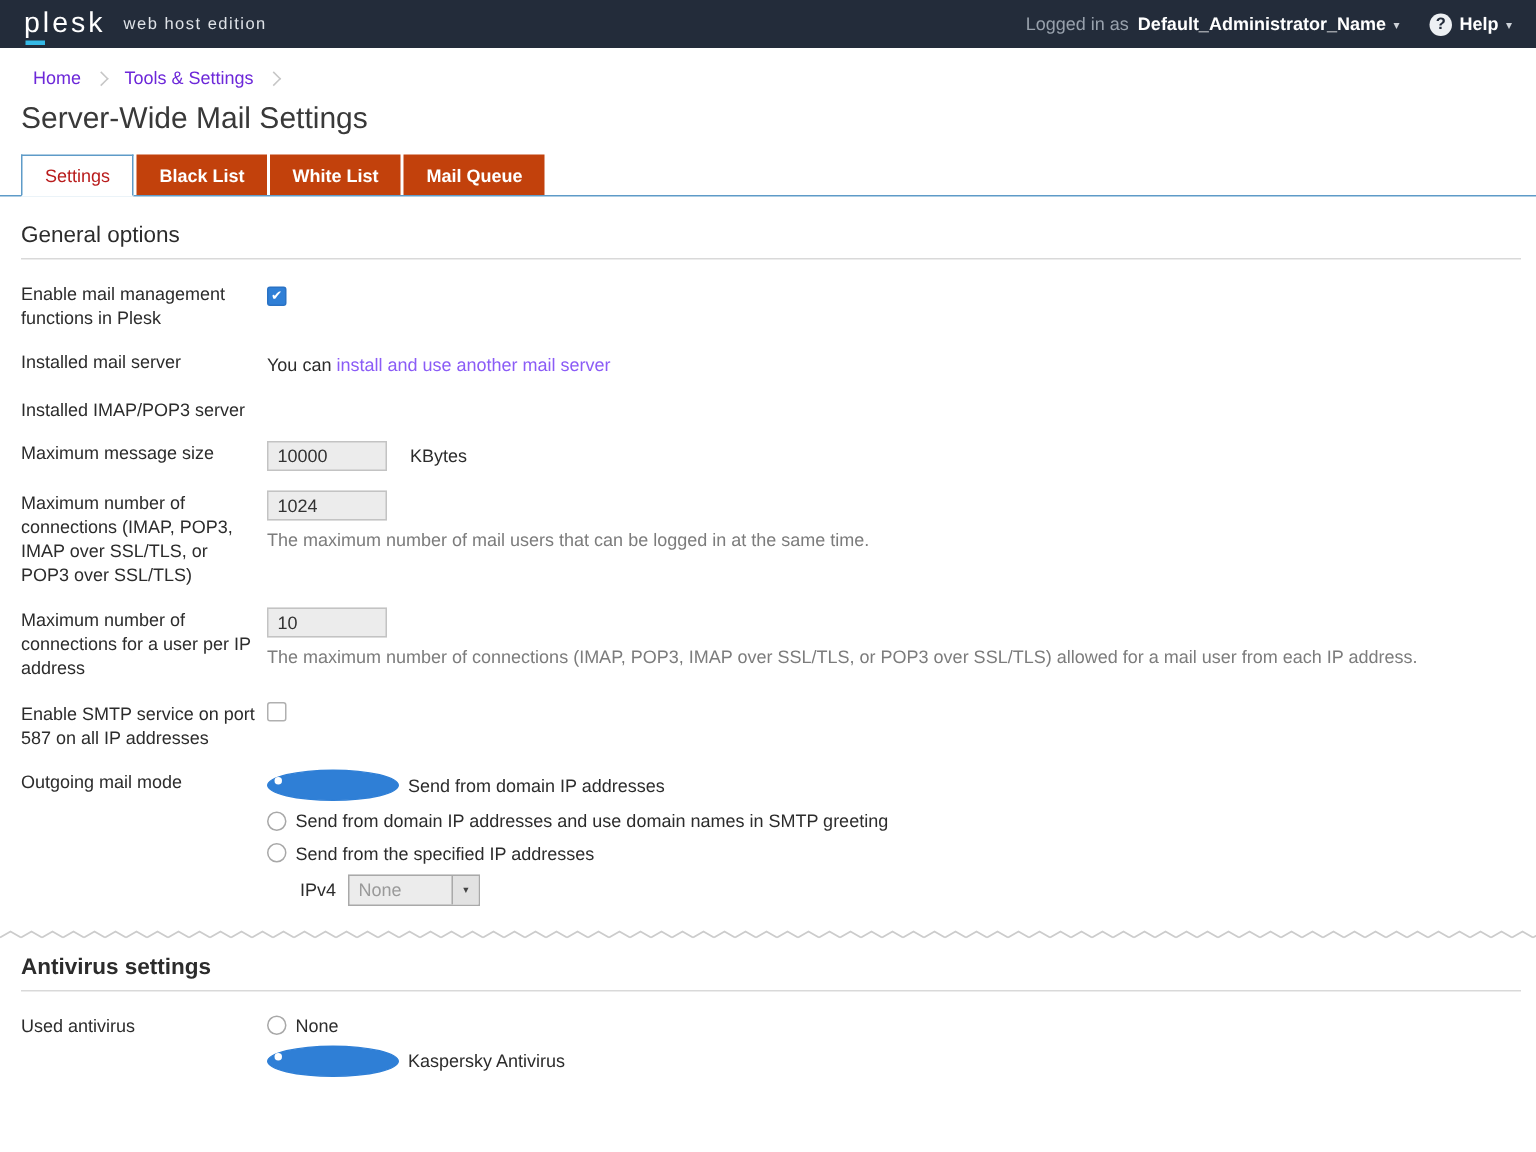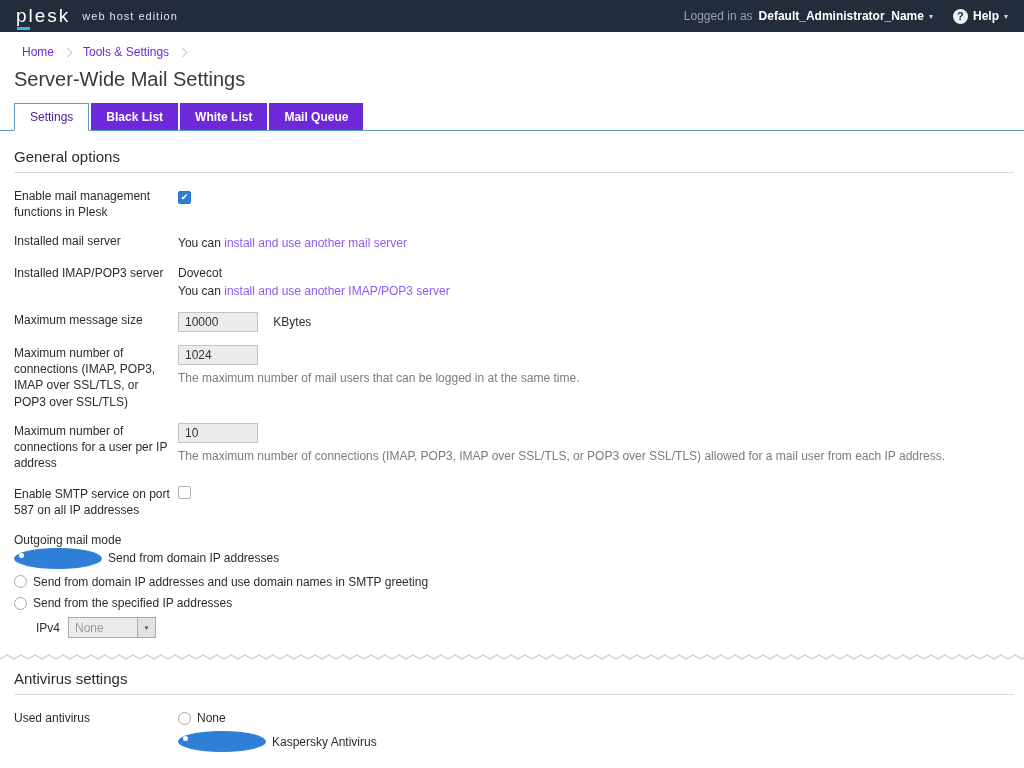--- a/index.html
+++ b/index.html
@@ -23,23 +23,23 @@
   
   .breadcrumb { display:flex; align-items:center; padding:13px 16px 0 22px; font-size:12px; color:#6d28d9; }
   .crumb { cursor:pointer; }
   .bc-sep { width:7px; height:7px; border-top:1px solid #c6c6c6; border-right:1px solid #c6c6c6;
     transform:rotate(45deg); margin:0 12px 0 10px; }
   .page-title { font-size:20px; color:#393939; padding:9px 16px 12px 14px; }
 
   
   .tabs { display:flex; align-items:flex-end; padding-left:14px; border-bottom:1px solid #5e9bc8; height:28px; }
   .tab { font-size:12px; padding:0 15px; height:27px; display:flex; align-items:center; cursor:pointer; }
-  .tab.active { background:#fff; color:#4c1d95; border:1px solid #5e9bc8; border-bottom:1px solid #fff;
+  .tab.active { background:#fff; color:#b91c1c; border:1px solid #5e9bc8; border-bottom:1px solid #fff;
     margin-bottom:-1px; height:28px; }
-  .tab.inactive { background:#6d28d9; color:#fff; font-weight:bold; margin-left:2px; }
+  .tab.inactive { background:#c2410c; color:#fff; font-weight:bold; margin-left:2px; }
 
   
   .content { padding:0 10px 0 14px; }
   .section-heading { font-size:15px; color:#2c2c2c; padding:17px 0 7px; border-bottom:1px solid #d9d9d9;
     margin-bottom:15px; }
   .row { display:flex; margin-bottom:13px; font-size:12px; }
   .lbl { width:156px; min-width:156px; margin-right:8px; line-height:1.35; }
   .fld { flex:1; line-height:1.35; }
   .value-note { margin-top:2px; }
   a.link { color:#8b5cf6; text-decoration:none; cursor:pointer; }
@@ -119,24 +119,20 @@
 
   <div class="row">
     <div class="lbl">Installed mail server</div>
     <div class="fld">
       <div class="value-note"><span>You can </span><a class="link">install and use another mail server</a></div>
     </div>
   </div>
 
   <div class="row">
     <div class="lbl">Installed IMAP/POP3 server</div>
-    <div class="fld">
-      <div>Dovecot</div>
-      <div class="value-note"><span>You can </span><a class="link">install and use another IMAP/POP3 server</a></div>
-    </div>
   </div>
 
   <div class="row">
     <div class="lbl">Maximum message size</div>
     <div class="fld">
       <input class="txt" type="text" value="10000" style="">
       <span class="unit">KBytes</span>
     </div>
   </div>
 
@@ -156,21 +152,21 @@
     </div>
   </div>
 
   <div class="row">
     <div class="lbl">Enable SMTP service on port 587 on all IP addresses</div>
     <div class="fld">
       <span class="cb"></span>
     </div>
   </div>
 
-  <div class="row" style="margin-bottom:0;flex-direction:column;">
+  <div class="row" style="margin-bottom:0;">
     <div class="lbl">Outgoing mail mode</div>
     <div class="fld">
       <div class="radio-row">
         <span class="radio sel"></span>
         <span>Send from domain IP addresses</span>
       </div>
       <div class="radio-row">
         <span class="radio"></span>
         <span>Send from domain IP addresses and use domain names in SMTP greeting</span>
       </div>
@@ -192,21 +188,21 @@
 <svg class="zigzag" width="1024" height="10">
   <defs>
     <pattern id="zz" width="14" height="10" patternUnits="userSpaceOnUse">
       <polyline points="0,7 7,3 14,7" fill="none" stroke="#cccccc" stroke-width="1.3"></polyline>
     </pattern>
   </defs>
   <rect width="1024" height="10" fill="url(#zz)"></rect>
 </svg>
 
 <div class="content">
-  <div class="section-heading" style="padding-top:8px;">Antivirus settings</div>
+  <div class="section-heading" style="padding-top:8px;font-weight:bold;">Antivirus settings</div>
 
   <div class="row" style="margin-bottom:8px;">
     <div class="lbl">Used antivirus</div>
     <div class="fld">
       <div class="radio-row">
         <span class="radio"></span>
         <span>None</span>
       </div>
       <div class="radio-row">
         <span class="radio sel"></span>

